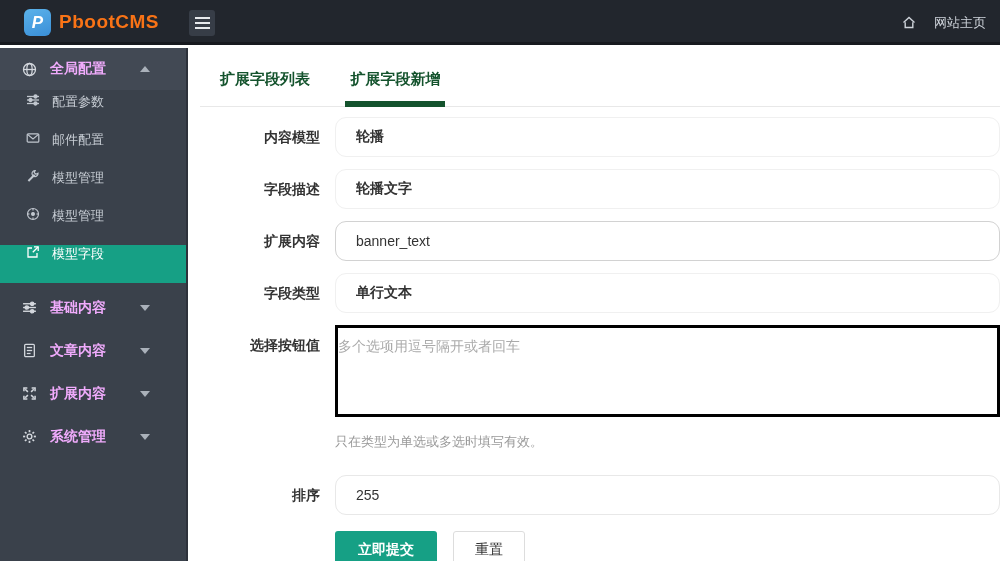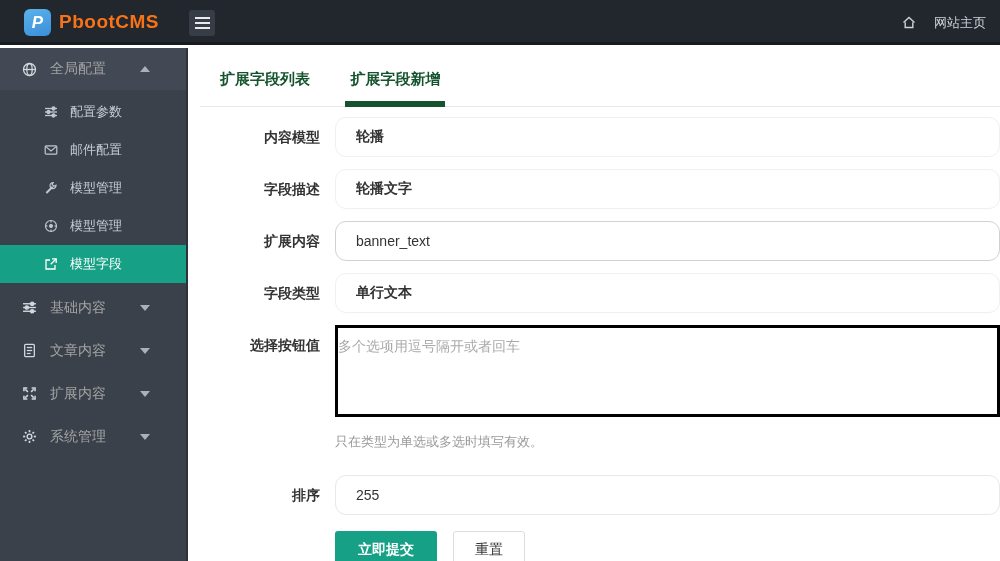--- a/index.html
+++ b/index.html
@@ -20,30 +20,30 @@
                display:flex; flex-direction:column; justify-content:center; align-items:center; gap:3px; }
   .hamburger span { display:block; width:15px; height:2px; background:#e8eaee; }
   .home-link { position:absolute; right:14px; top:0; height:45px; display:flex;
                align-items:center; gap:18px; color:#ced3da; font-size:13px; cursor:pointer; }
   .home-link svg { display:block; }
 
   
   .sidebar { position:absolute; left:0; top:48px; width:188px; height:513px;
              background:#3a414b; border-right:2px solid #2d323b; }
   .side-group { height:42px; display:flex; align-items:center; padding:0 36px 0 22px;
-                color:#a3a3a3; font-size:14px; font-weight:400; cursor:pointer; }
+                color:#f0abfc; font-size:14px; font-weight:700; cursor:pointer; }
   .side-group.open { background:#424954; }
   .side-group .gi { width:15px; margin-right:13px; color:#d4d8de; display:flex; }
   .side-group .lbl { flex:1; }
   .caret-up { width:0; height:0; border-left:5px solid transparent; border-right:5px solid transparent;
               border-bottom:6px solid #aab1ba; }
   .caret-down { width:0; height:0; border-left:5px solid transparent; border-right:5px solid transparent;
                 border-top:6px solid #aab1ba; }
   .side-sub { padding:3px 0; }
-  .side-item { height:38px; display:flex; align-items:center; padding-left:44px;
+  .side-item { height:38px; display:flex; padding-left:26px;
                color:#c7cdd4; font-size:13px; cursor:pointer; }
   .side-item .gi { width:14px; margin-right:12px; display:flex; color:#c1c7cf; }
   .side-item.active { background:#16a085; color:#fff; }
   .side-item.active .gi { color:#fff; }
   .side-groups-rest .side-group { height:43px; }
 
   
   .main { position:absolute; left:188px; top:48px; width:812px; height:513px; background:#fff; }
   .tabs { margin:22px 0 0 12px; border-bottom:1px solid #e8e8e8; padding-left:15px; }
   .tab { display:inline-block; padding:0 5px 12px 5px; margin-right:26px; font-size:15px;

